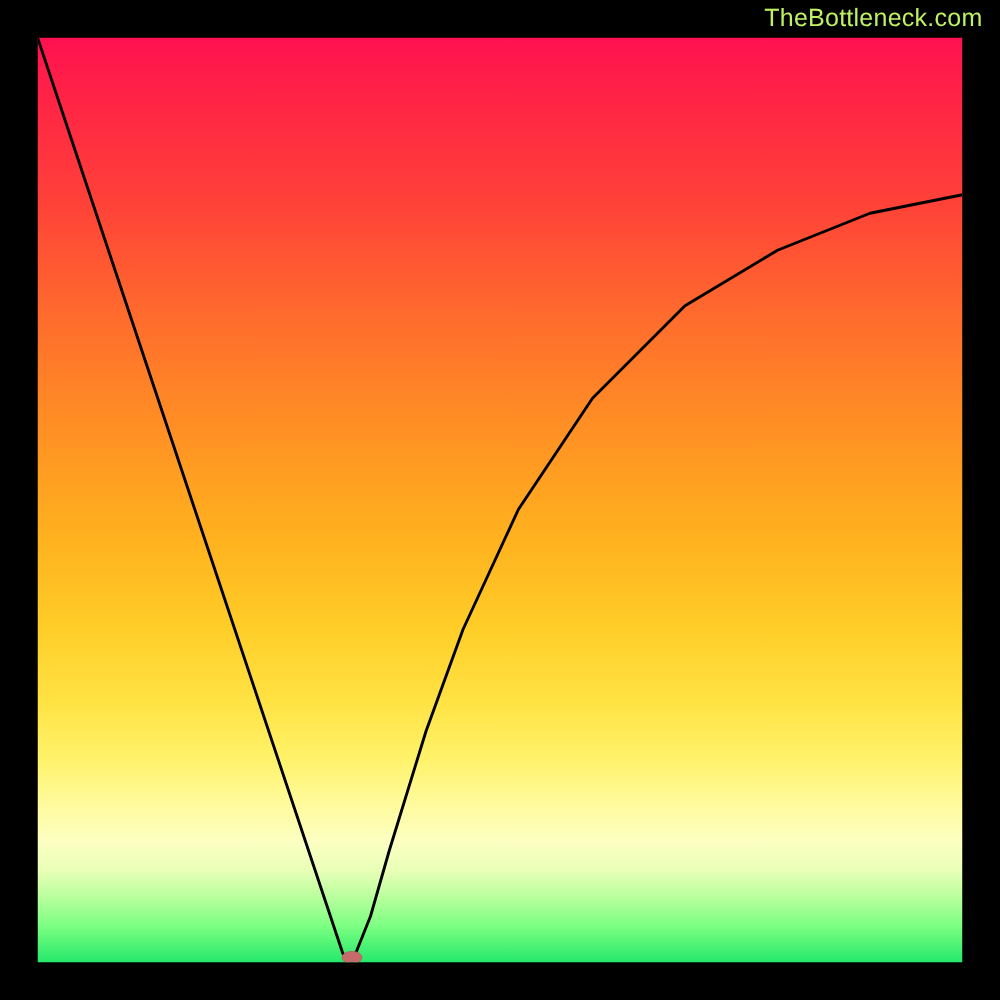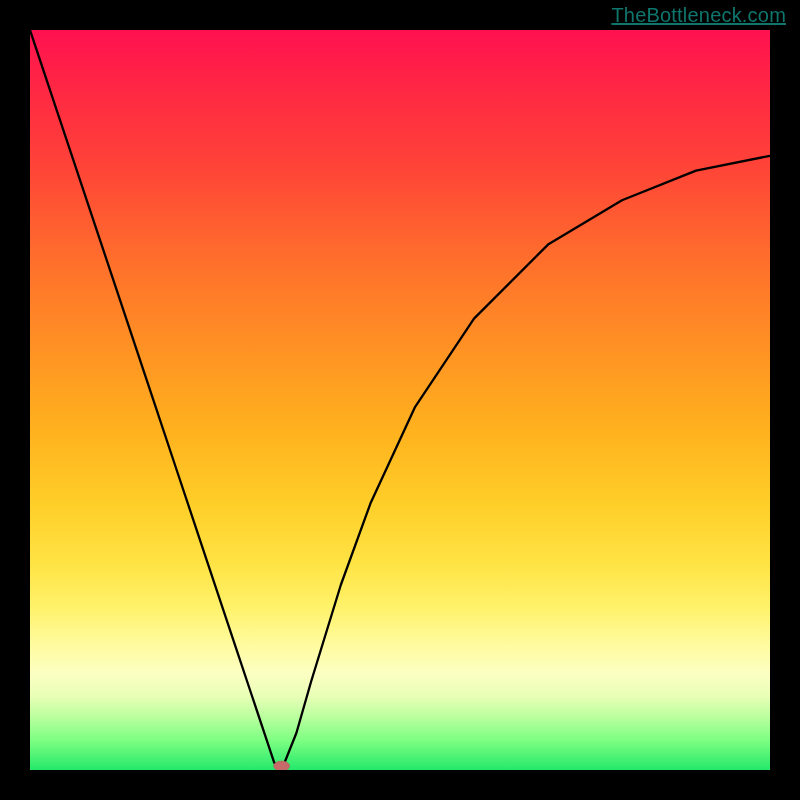--- a/index.html
+++ b/index.html
@@ -63,26 +63,25 @@
   }
   .min-marker {
     fill: #c76a6a;
     stroke: #b45a5a;
     stroke-width: 0.5;
   }
   .watermark {
     position: absolute;
     top: 4px;
     right: 14px;
-    color: #0f766e;
+    color: #bef264;
     font-size: 20px;
     font-weight: 500;
     letter-spacing: 0.2px;
     user-select: none;
-    text-decoration: underline;
   }
 </style>
 </head>
 <body>
 
 <div class="frame">
 
   <div class="watermark">TheBottleneck.com</div>
 
   <div class="plot-area">

